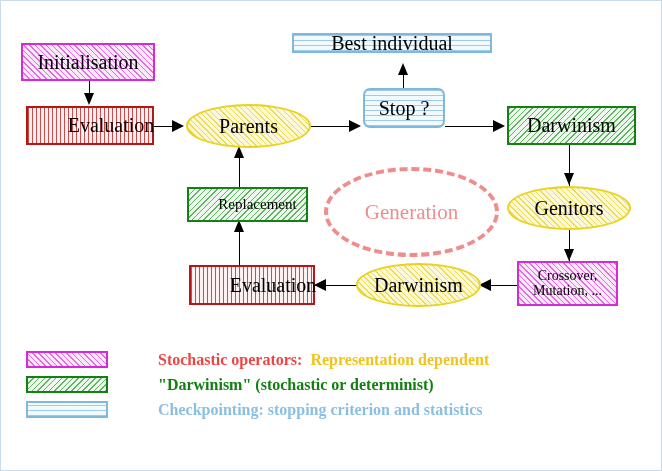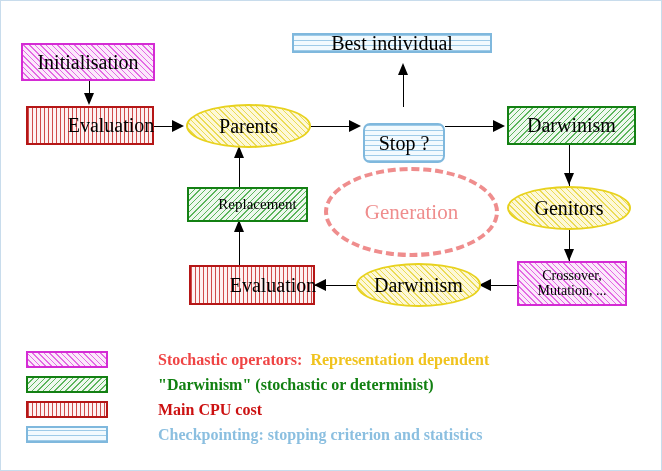--- a/index.html
+++ b/index.html
@@ -122,37 +122,37 @@
   </div>
 
   <div class="node vstripe-red" style="left:25px; top:105px; width:128px; height:39px; font-size:20px;">
     <span class="lbl">Evaluation</span>
   </div>
 
   <div class="node ellipse-yellow" style="left:185px; top:103px; width:125px; height:44px; font-size:20px;">
     <span class="lbl">Parents</span>
   </div>
 
-  <div class="node hstripe-blue rounded" style="left:362px; top:122px; width:82px; height:40px; font-size:20px;">
+  <div class="node hstripe-blue rounded" style="left:362px; top:87px; width:82px; height:40px; font-size:20px;">
     <span class="lbl">Stop ?</span>
   </div>
 
   <div class="node hstripe-blue" style="left:291px; top:32px; width:200px; height:20px; font-size:20px;">
     <span class="lbl">Best individual</span>
   </div>
 
   <div class="node hatch-green" style="left:506px; top:105px; width:129px; height:39px; font-size:20px;">
     <span class="lbl">Darwinism</span>
   </div>
 
   <div class="node ellipse-yellow" style="left:506px; top:185px; width:124px; height:44px; font-size:20px;">
     <span class="lbl">Genitors</span>
   </div>
 
-  <div class="node hatch-magenta" style="left:516px; top:260px; width:110px; height:45px; font-size:14px; flex-direction:column;">
+  <div class="node hatch-magenta" style="left:516px; top:260px; width:101px; height:45px; font-size:14px; flex-direction:column;">
     <span class="lbl">Crossover,</span>
     <span class="lbl">Mutation, ...</span>
   </div>
 
   <div class="node ellipse-yellow" style="left:355px; top:262px; width:125px; height:44px; font-size:20px;">
     <span class="lbl">Darwinism</span>
   </div>
 
   <div class="node vstripe-red" style="left:188px; top:264px; width:126px; height:40px; font-size:20px;">
     <span class="lbl">Evaluation</span>
@@ -208,26 +208,20 @@
       </div>
     </div>
 
     <div class="legend-row">
       <div class="legend-swatch hatch-green"></div>
       <div class="legend-text">
         <span style="color:#118011;">"Darwinism" (stochastic or determinist)</span>
       </div>
     </div>
 
-    <div class="legend-row">
-      <div class="legend-swatch vstripe-red"></div>
-      <div class="legend-text">
-        <span style="color:#cc1111;">Main CPU cost</span>
-      </div>
-    </div>
 
     <div class="legend-row">
       <div class="legend-swatch hstripe-blue"></div>
       <div class="legend-text">
         <span style="color:#8bbfe0;">Checkpointing: stopping criterion and statistics</span>
       </div>
     </div>
 
   </div>
 

